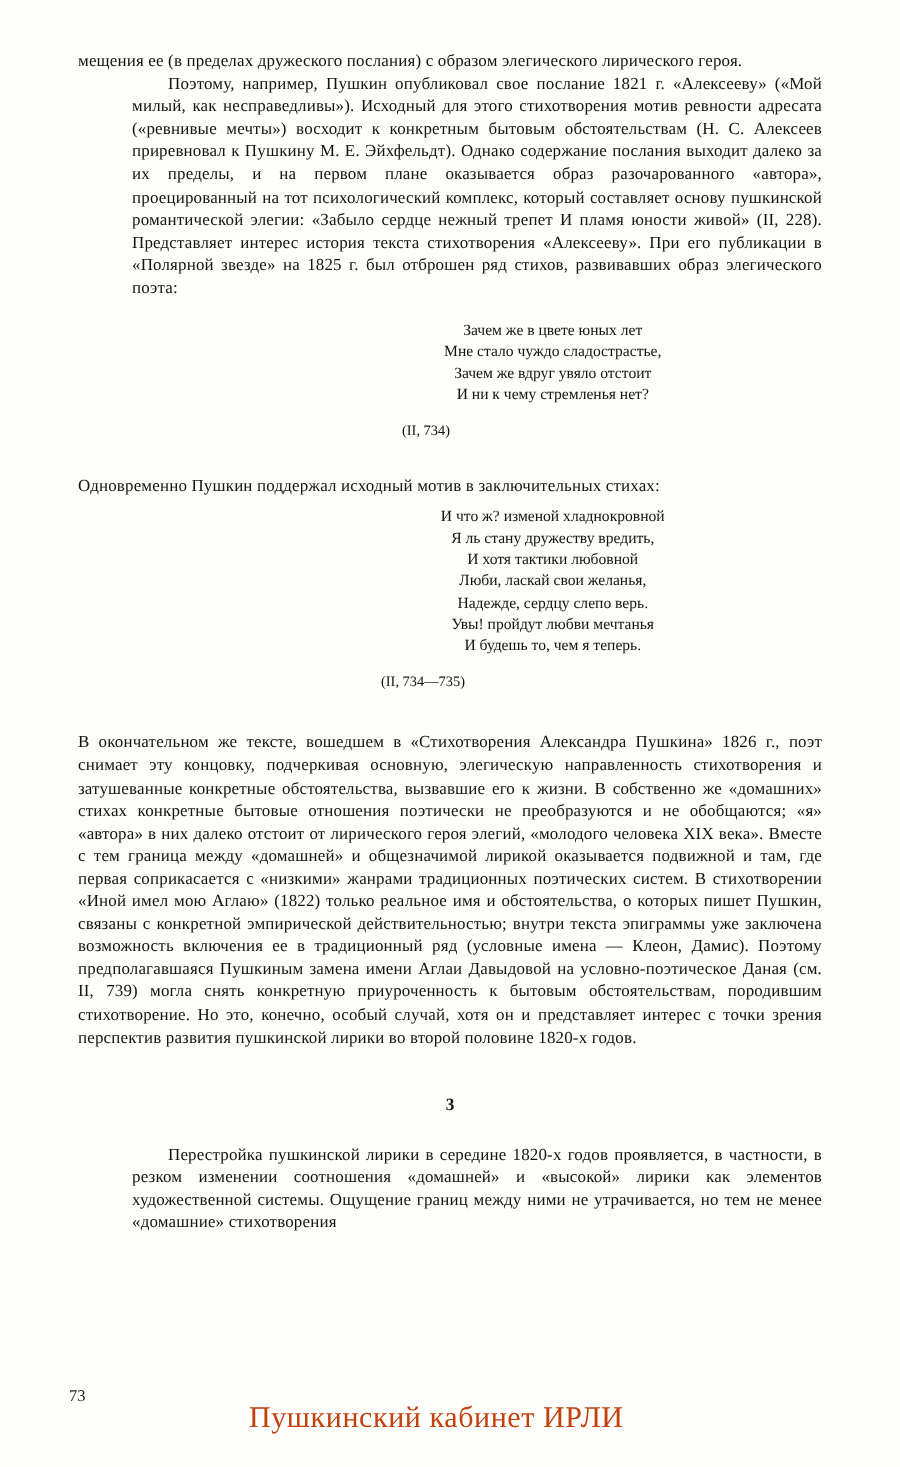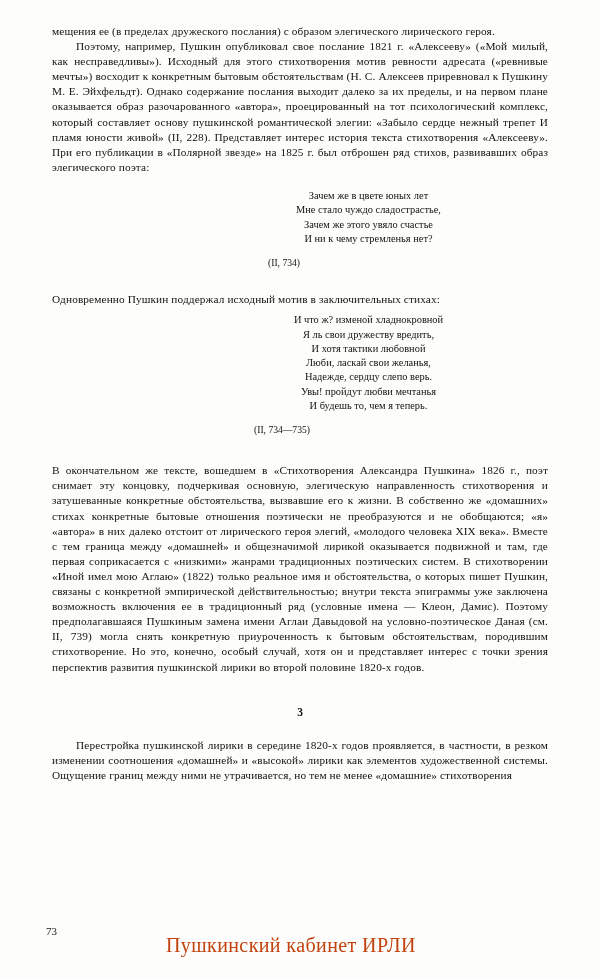--- a/index.html
+++ b/index.html
@@ -12,33 +12,34 @@
     width: 600px;
     height: 978px;
     background: #fdfdfb;
     font-family: "Liberation Serif", serif;
     color: #15120f;
     overflow: hidden;
   }
   .content {
     position: absolute;
     left: 52px;
-    top: 24px;
+    top: 34px;
     width: 496px;
   }
   p {
     margin: 0;
     font-size: 11.3px;
     line-height: 15.1px;
     text-align: justify;
     text-justify: inter-word;
     letter-spacing: 0.01em;
   }
   p.indent {
     text-indent: 24px;
+    margin-left: 36px;
   }
   p.cont {
     text-indent: 0;
   }
   .verse {
     margin: 0;
     padding-left: 137px;
     font-size: 10.4px;
     line-height: 14.3px;
     text-align: center;
@@ -95,35 +96,35 @@
 
     <p class="cont">мещения ее (в пределах дружеского послания) с образом элегического лирического героя.</p>
 
     <p class="indent">Поэтому, например, Пушкин опубликовал свое послание 1821 г. «Алексееву» («Мой милый, как несправедливы»). Исходный для этого стихотворения мотив ревности адресата («ревнивые мечты») восходит к конкретным бытовым обстоятельствам (Н. С. Алексеев приревновал к Пушкину М. Е. Эйхфельдт). Однако содержание послания выходит далеко за их пределы, и на первом плане оказывается образ разочарованного «автора», проецированный на тот психологический комплекс, который составляет основу пушкинской романтической элегии: «Забыло сердце нежный трепет И пламя юности живой» (II, 228). Представляет интерес история текста стихотворения «Алексееву». При его публикации в «Полярной звезде» на 1825 г. был отброшен ряд стихов, развивавших образ элегического поэта:</p>
 
     <div class="sp-14"></div>
 
     <div class="verse">
       <div>Зачем же в цвете юных лет</div>
       <div>Мне стало чуждо сладострастье,</div>
-      <div>Зачем же этого увяло счастье</div>
+      <div>Зачем же вдруг увяло отстоит</div>
       <div>И ни к чему стремленья нет?</div>
     </div>
 
     <div class="ref">(II, 734)</div>
 
     <div class="sp-22"></div>
 
     <p class="cont">Одновременно Пушкин поддержал исходный мотив в заключительных стихах:</p>
 
     <div class="sp-small"></div>
 
     <div class="verse">
       <div>И что ж? изменой хладнокровной</div>
-      <div>Я ль свои дружеству вредить,</div>
+      <div>Я ль стану дружеству вредить,</div>
       <div>И хотя тактики любовной</div>
       <div>Люби, ласкай свои желанья,</div>
       <div>Надежде, сердцу слепо верь.</div>
       <div>Увы! пройдут любви мечтанья</div>
       <div>И будешь то, чем я теперь.</div>
     </div>
 
     <div class="ref wide">(II, 734—735)</div>
 
     <div class="sp-26"></div>

